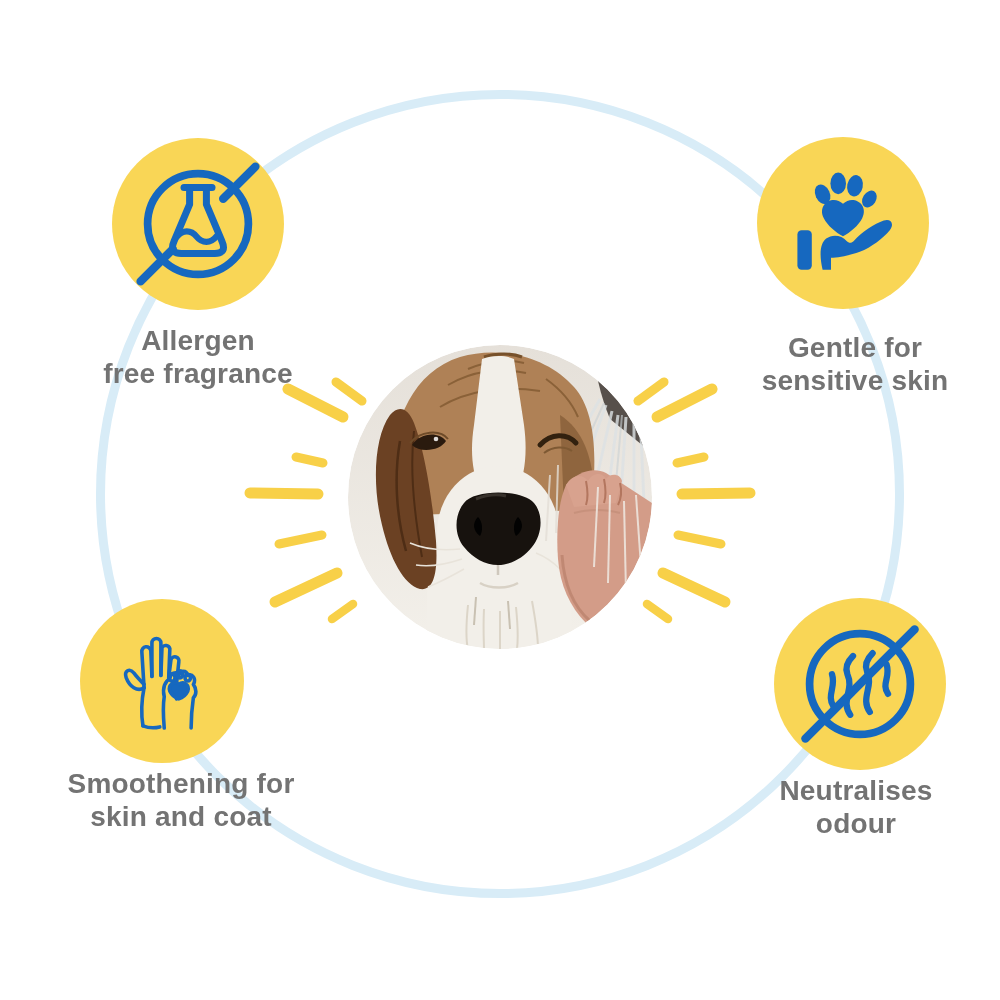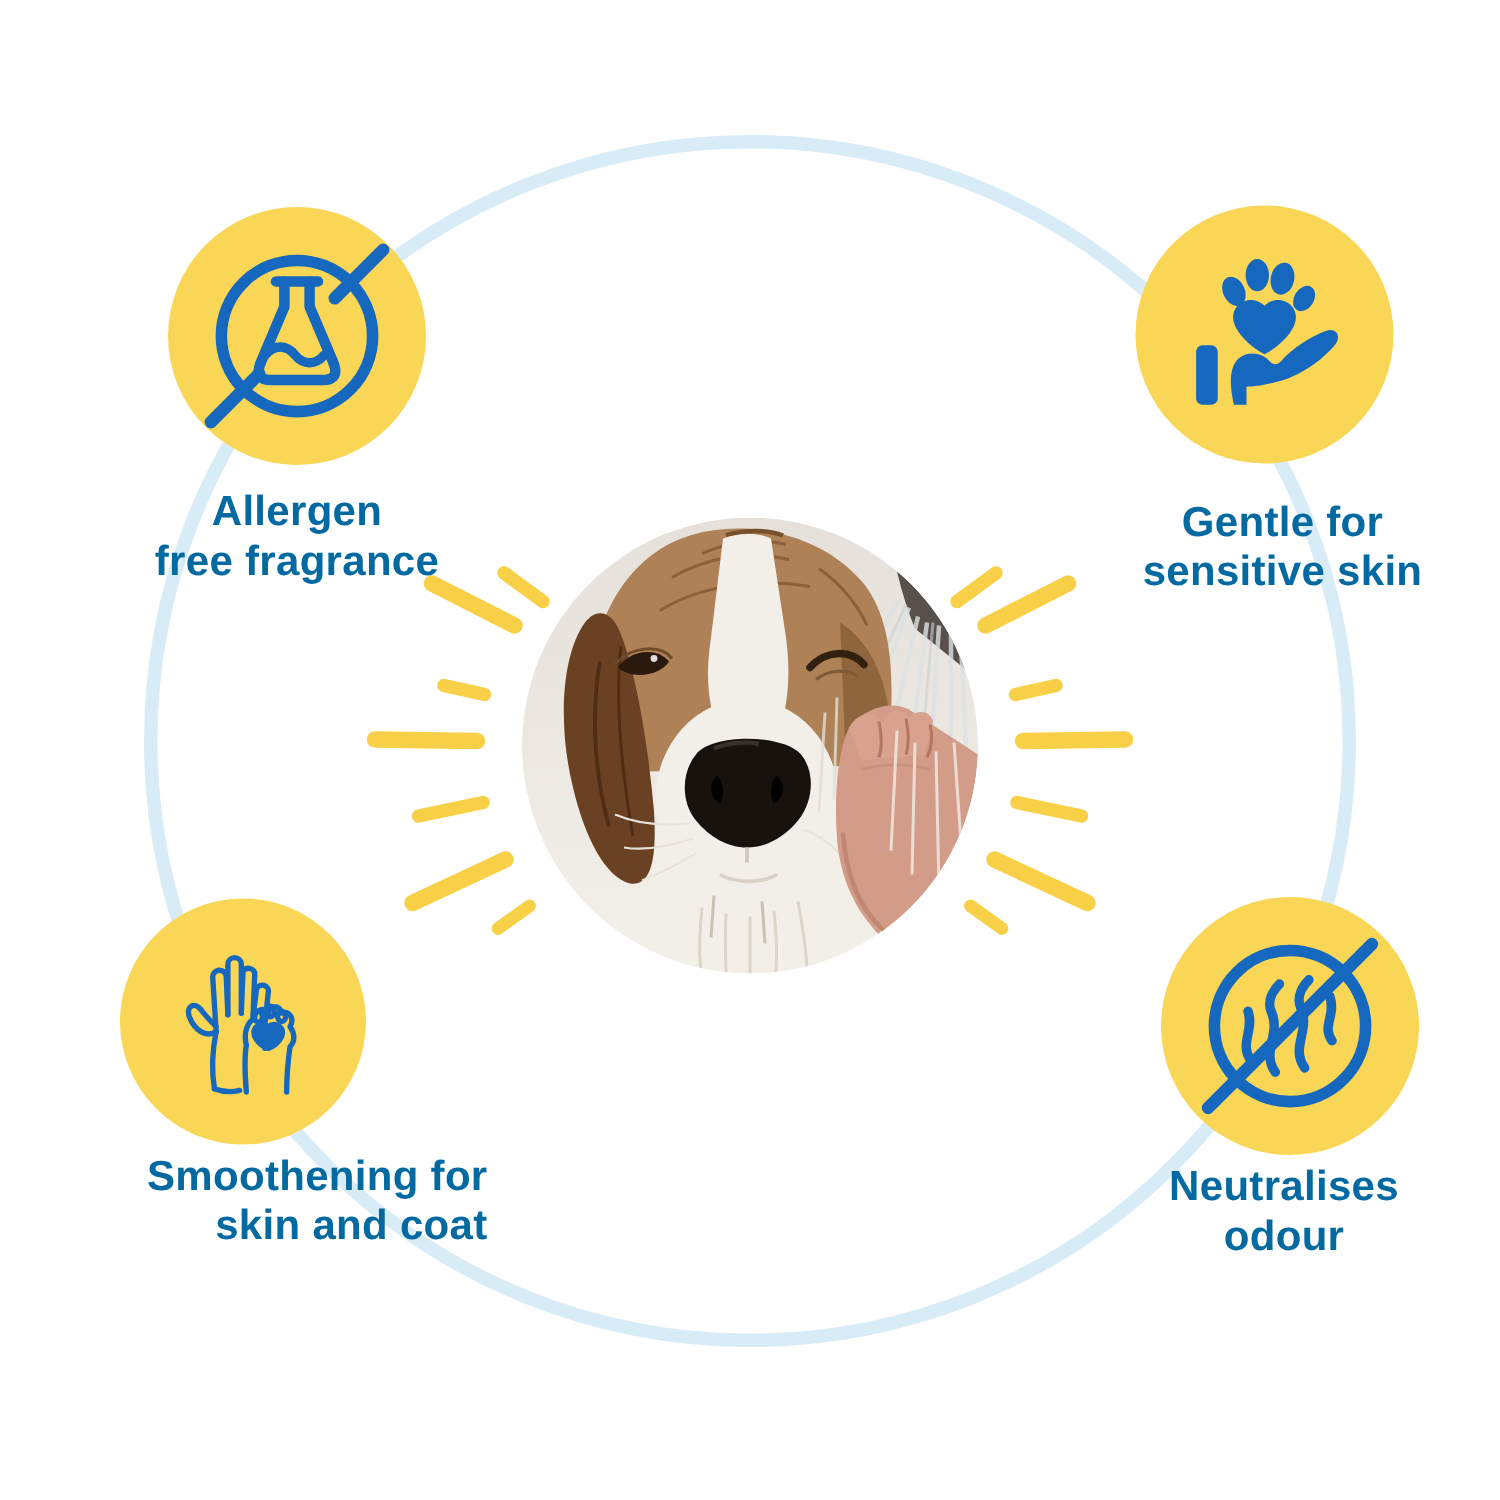--- a/index.html
+++ b/index.html
@@ -15,25 +15,25 @@
            border-radius:50%; overflow:hidden; z-index:3; }
 
   .badge { position:absolute; background:#F9D656; border-radius:50%;
            display:flex; align-items:center; justify-content:center; z-index:4; }
   .badge.tl { left:112px; top:138px; width:172px; height:172px; }
   .badge.tr { left:757px; top:137px; width:172px; height:172px; }
   .badge.bl { left:80px;  top:599px; width:164px; height:164px; }
   .badge.br { left:774px; top:598px; width:172px; height:172px; }
 
   .label { position:absolute; z-index:5; text-align:center; font-weight:bold;
-           font-size:28px; line-height:1.18; letter-spacing:.2px; color:#0369a1;
+           font-size:28px; line-height:1.18; letter-spacing:.2px; color:#737373;
            white-space:pre-line; }
   .label.tl { left:38px;  top:324px; width:320px; }
   .label.tr { left:695px; top:331px; width:320px; }
-  .label.bl { left:5px;   top:767px; width:320px;text-align:right; }
+  .label.bl { left:21px;   top:767px; width:320px; }
   .label.br { left:696px; top:774px; width:320px; }
 </style>
 </head>
 <body>
 
 <div class="canvas">
 
   <div class="ring"></div>
 
   <svg class="rays" width="1000" height="1000" viewBox="0 0 1000 1000">

